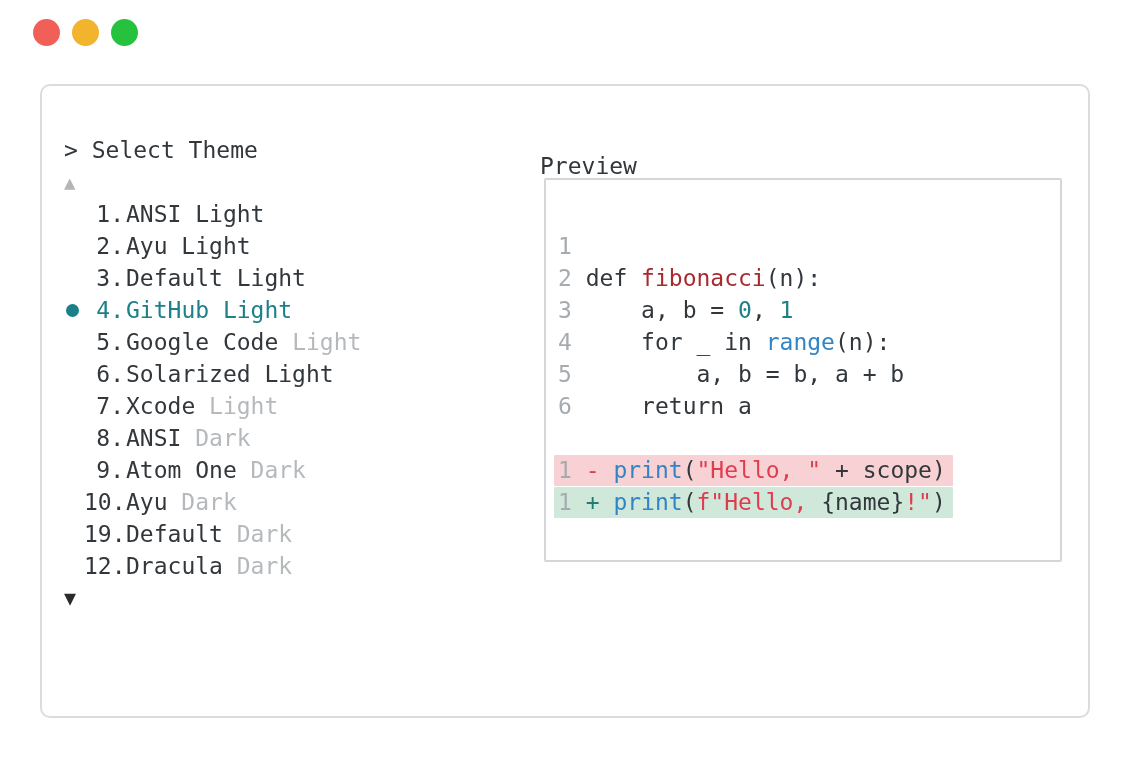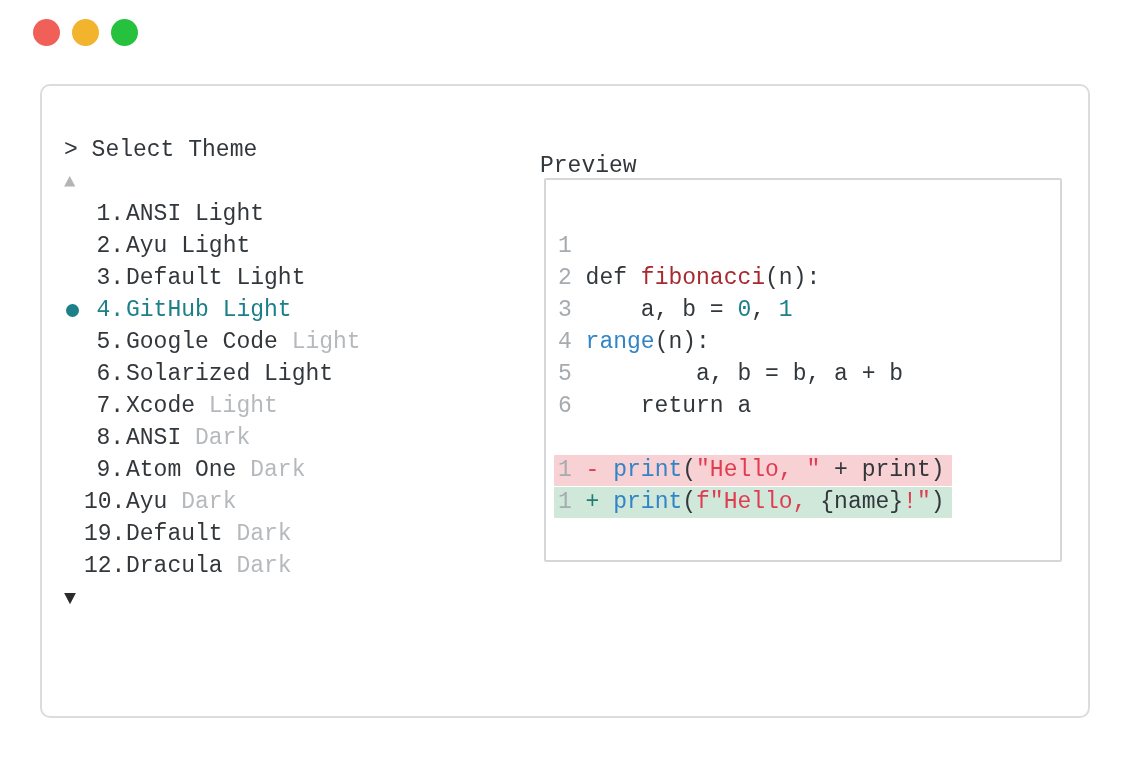--- a/index.html
+++ b/index.html
@@ -1,18 +1,18 @@
 <!DOCTYPE html>
 <html style="--accent: #1b8087; --text: #32373c; --dim: #b6b9bc; --hint: #b2b5b8; --lineno: #a6abb0; --comment: #a2a795; --func-red: #a8292e; --builtin-blue: #3185c6; --string-red: #e13b50; --minus: #d8414e; --plus: #1f7d72; --diff-del-bg: #f8d1d4; --diff-add-bg: #cfe8da; --border: #dbdcdd;"><head>
 <meta charset="utf-8">
 <style>
   * { margin:0; padding:0; box-sizing:border-box; }
   html,body { width:1129px; height:757px; background:#ffffff; overflow:hidden;
     font-family:"DejaVu Sans Mono", monospace; }
-  .stage { position:relative; width:1129px; height:757px;font-family:Liberation Mono, monospace; }
+  .stage { position:relative; width:1129px; height:757px; }
 
   
   .traffic { position:absolute; left:33px; top:19px; display:flex; gap:12px; }
   .tl-dot { width:27px; height:27px; border-radius:50%; display:inline-block; }
 
   
   .window { position:absolute; left:40px; top:84px; width:1050px; height:634px;
     background:#fff; border:2px solid var(--border,#dbdcdd); border-radius:10px; }
 
   
@@ -93,23 +93,23 @@
     </div>
 
 
     <div class="preview-label">Preview</div>
 
     <div class="preview-box">
       <div class="code">
           <div class="cline"><span class="lineno">1 </span></div>
           <div class="cline"><span class="lineno">2 </span><span class="tok-code">def </span><span class="tok-func">fibonacci</span><span class="tok-code">(n):</span></div>
           <div class="cline"><span class="lineno">3 </span><span class="tok-code">    a, b = </span><span class="tok-number">0</span><span class="tok-code">, </span><span class="tok-number">1</span></div>
-          <div class="cline"><span class="lineno">4 </span><span class="tok-builtin">range</span><span class="tok-code">(n):</span></div>
+          <div class="cline"><span class="lineno">4 </span><span class="tok-code">    for _ in </span><span class="tok-builtin">range</span><span class="tok-code">(n):</span></div>
           <div class="cline"><span class="lineno">5 </span><span class="tok-code">        a, b = b, a + b</span></div>
           <div class="cline"><span class="lineno">6 </span><span class="tok-code">    return a</span></div>
           <div class="cline"></div>
-          <div class="cline diff"><span class="hl del"><span class="lineno">1 </span><span class="tok-minus">- </span><span class="tok-builtin">print</span><span class="tok-code">(</span><span class="tok-string">"Hello, "</span><span class="tok-code"> + print)</span></span></div>
+          <div class="cline diff"><span class="hl del"><span class="lineno">1 </span><span class="tok-minus">- </span><span class="tok-builtin">print</span><span class="tok-code">(</span><span class="tok-string">"Hello, "</span><span class="tok-code"> + scope)</span></span></div>
           <div class="cline diff"><span class="hl add"><span class="lineno">1 </span><span class="tok-plus">+ </span><span class="tok-builtin">print</span><span class="tok-code">(</span><span class="tok-string">f"Hello, </span><span class="tok-code">{name}</span><span class="tok-string">!"</span><span class="tok-code">)</span></span></div>
         </div>
     </div>
 
   </div>
 </div>
 
 </body></html>

